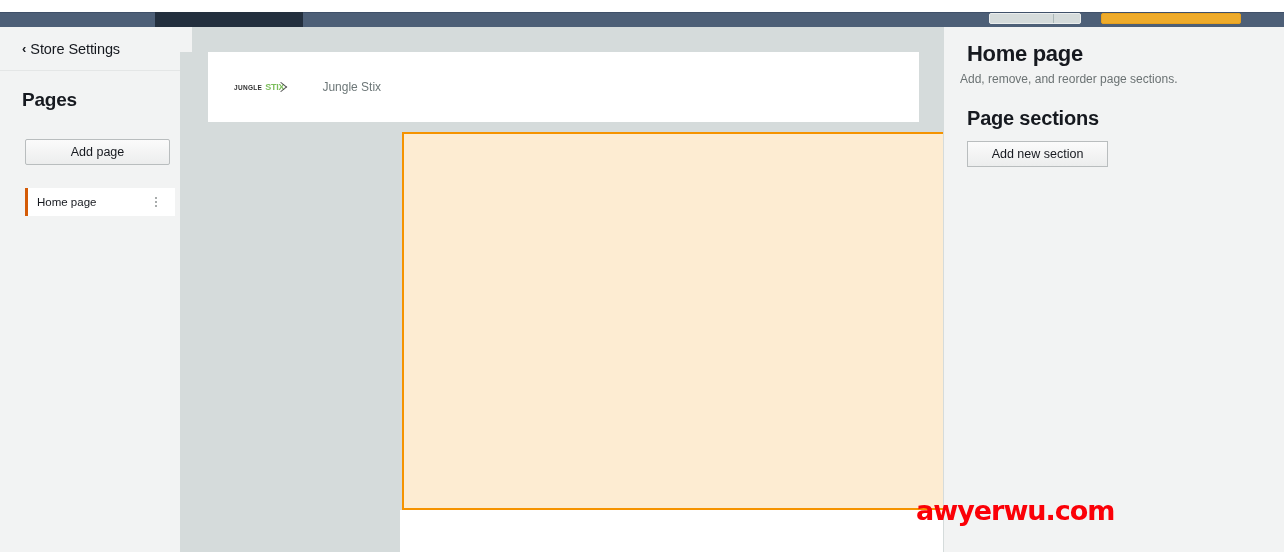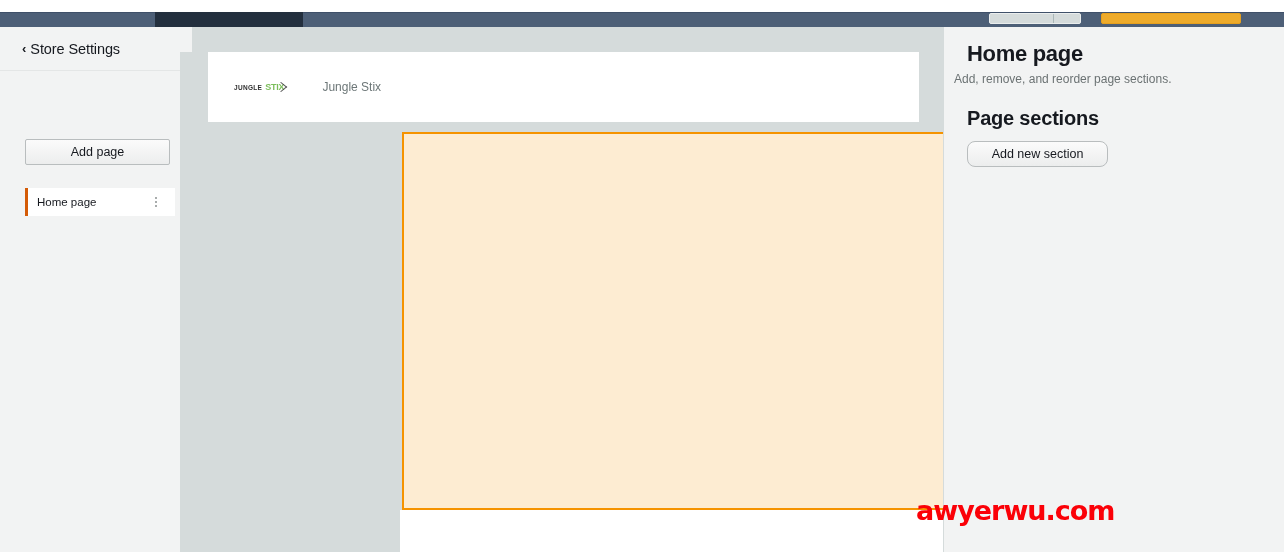--- a/index.html
+++ b/index.html
@@ -119,30 +119,30 @@
   
   #right-panel {
     position: absolute; left: 943px; top: 0; width: 341px; height: 525px;
     background: #f2f3f3; border-left: 1px solid #d5dbdb;
   }
   #right-panel .rp-title {
     font-size: 22px; font-weight: 700; color: #16191f;
     padding: 14px 0 0 23px; letter-spacing: -0.3px;
   }
   #right-panel .rp-sub {
-    font-size: 12px; color: #6b7273; padding: 5px 0 0 10px;
+    font-size: 12px; color: #6b7273; padding: 5px 0 0 16px;
   }
   #right-panel .rp-sectitle {
     font-size: 20px; font-weight: 700; color: #16191f;
     padding: 21px 0 0 23px; letter-spacing: -0.2px;
   }
   #add-section-btn {
     position: absolute; left: 967px; top: 114px; width: 141px; height: 26px;
     background: linear-gradient(180deg,#fbfbfb 0%, #eceded 100%);
-    border: 1px solid #b9bdbe; border-radius: 8px;
+    border: 1px solid #b9bdbe; border-radius: 0;
     font-size: 12.5px; color: #16191f; font-family: "Liberation Sans", sans-serif;
     display: flex; align-items: center; justify-content: center; cursor: pointer;
   }
 
   
   #watermark {
     position: absolute; left: 916px; top: 495px;
     font-family: "DejaVu Sans", sans-serif;
     font-size: 27px; font-weight: 700; color: #fb0007;
     letter-spacing: -1px; white-space: nowrap; pointer-events: none;
@@ -160,20 +160,21 @@
   <div class="btn-orange"></div>
 </div>
 
 <div id="shell">
 
   <div id="sidebar">
     <div class="back-row">
       <span class="chev">‹</span>
       <span class="lbl">Store Settings</span>
     </div>
+    <div class="pages-title">Pages</div>
     <div id="add-page-btn">Add page</div>
     <div id="page-item">
       <span class="pname">Home page</span>
       <span class="kebab">
           <i></i>
           <i></i>
           <i></i>
         </span>
     </div>
   </div>

